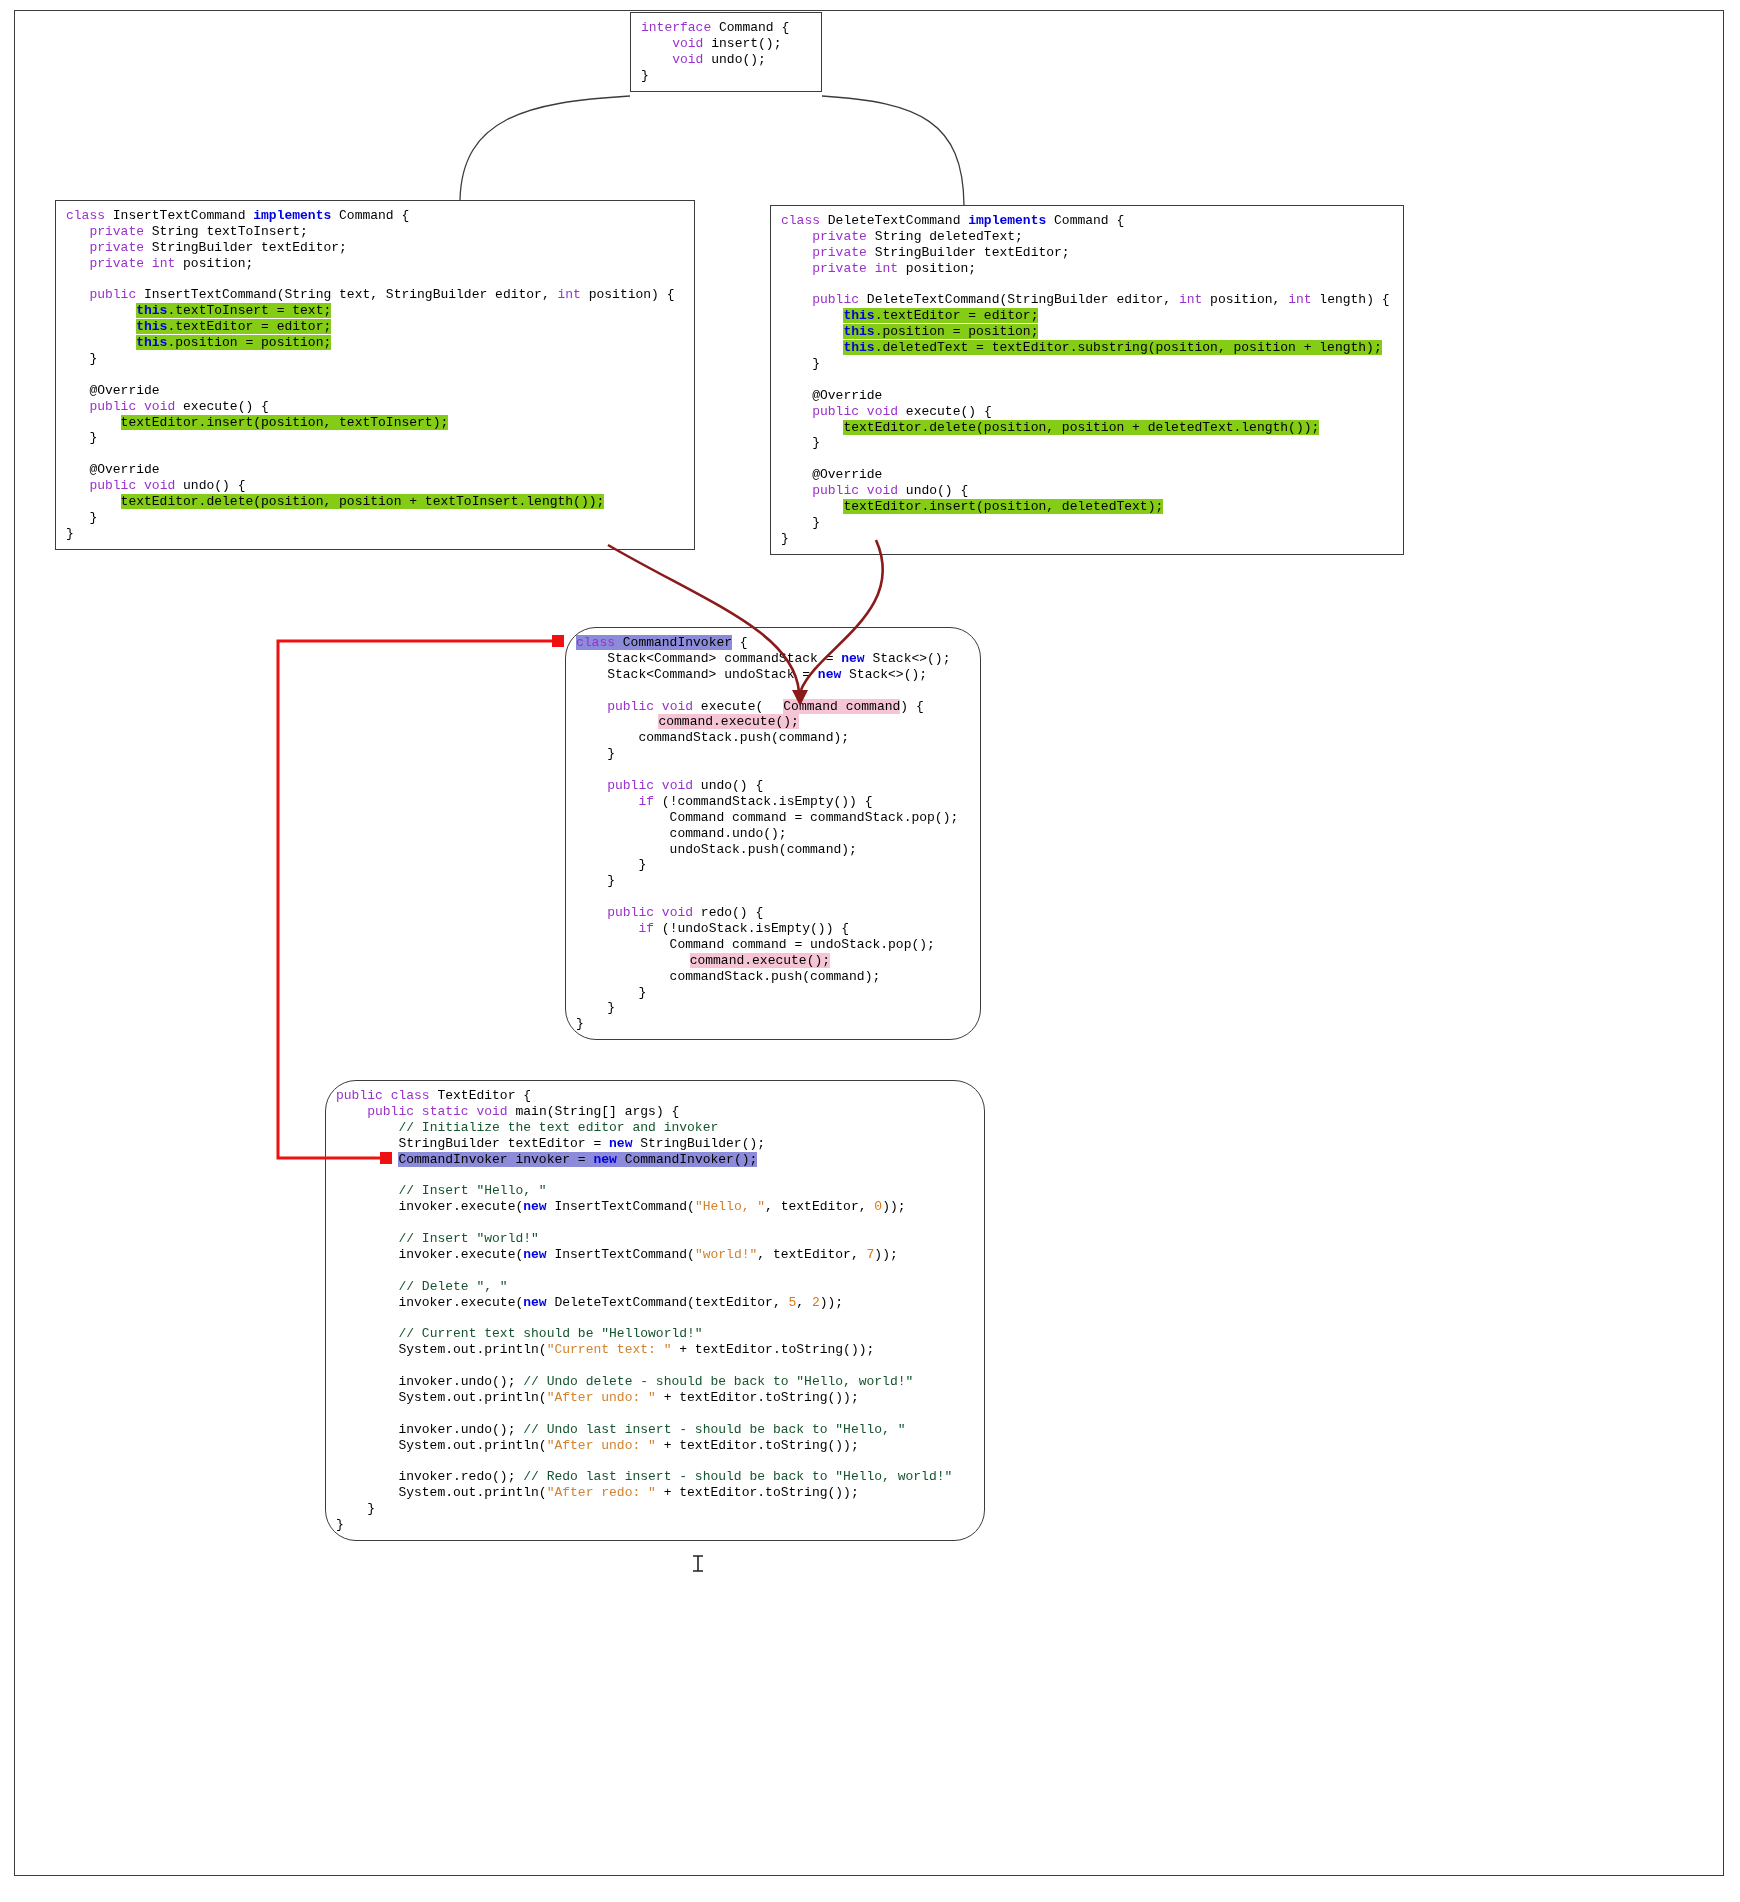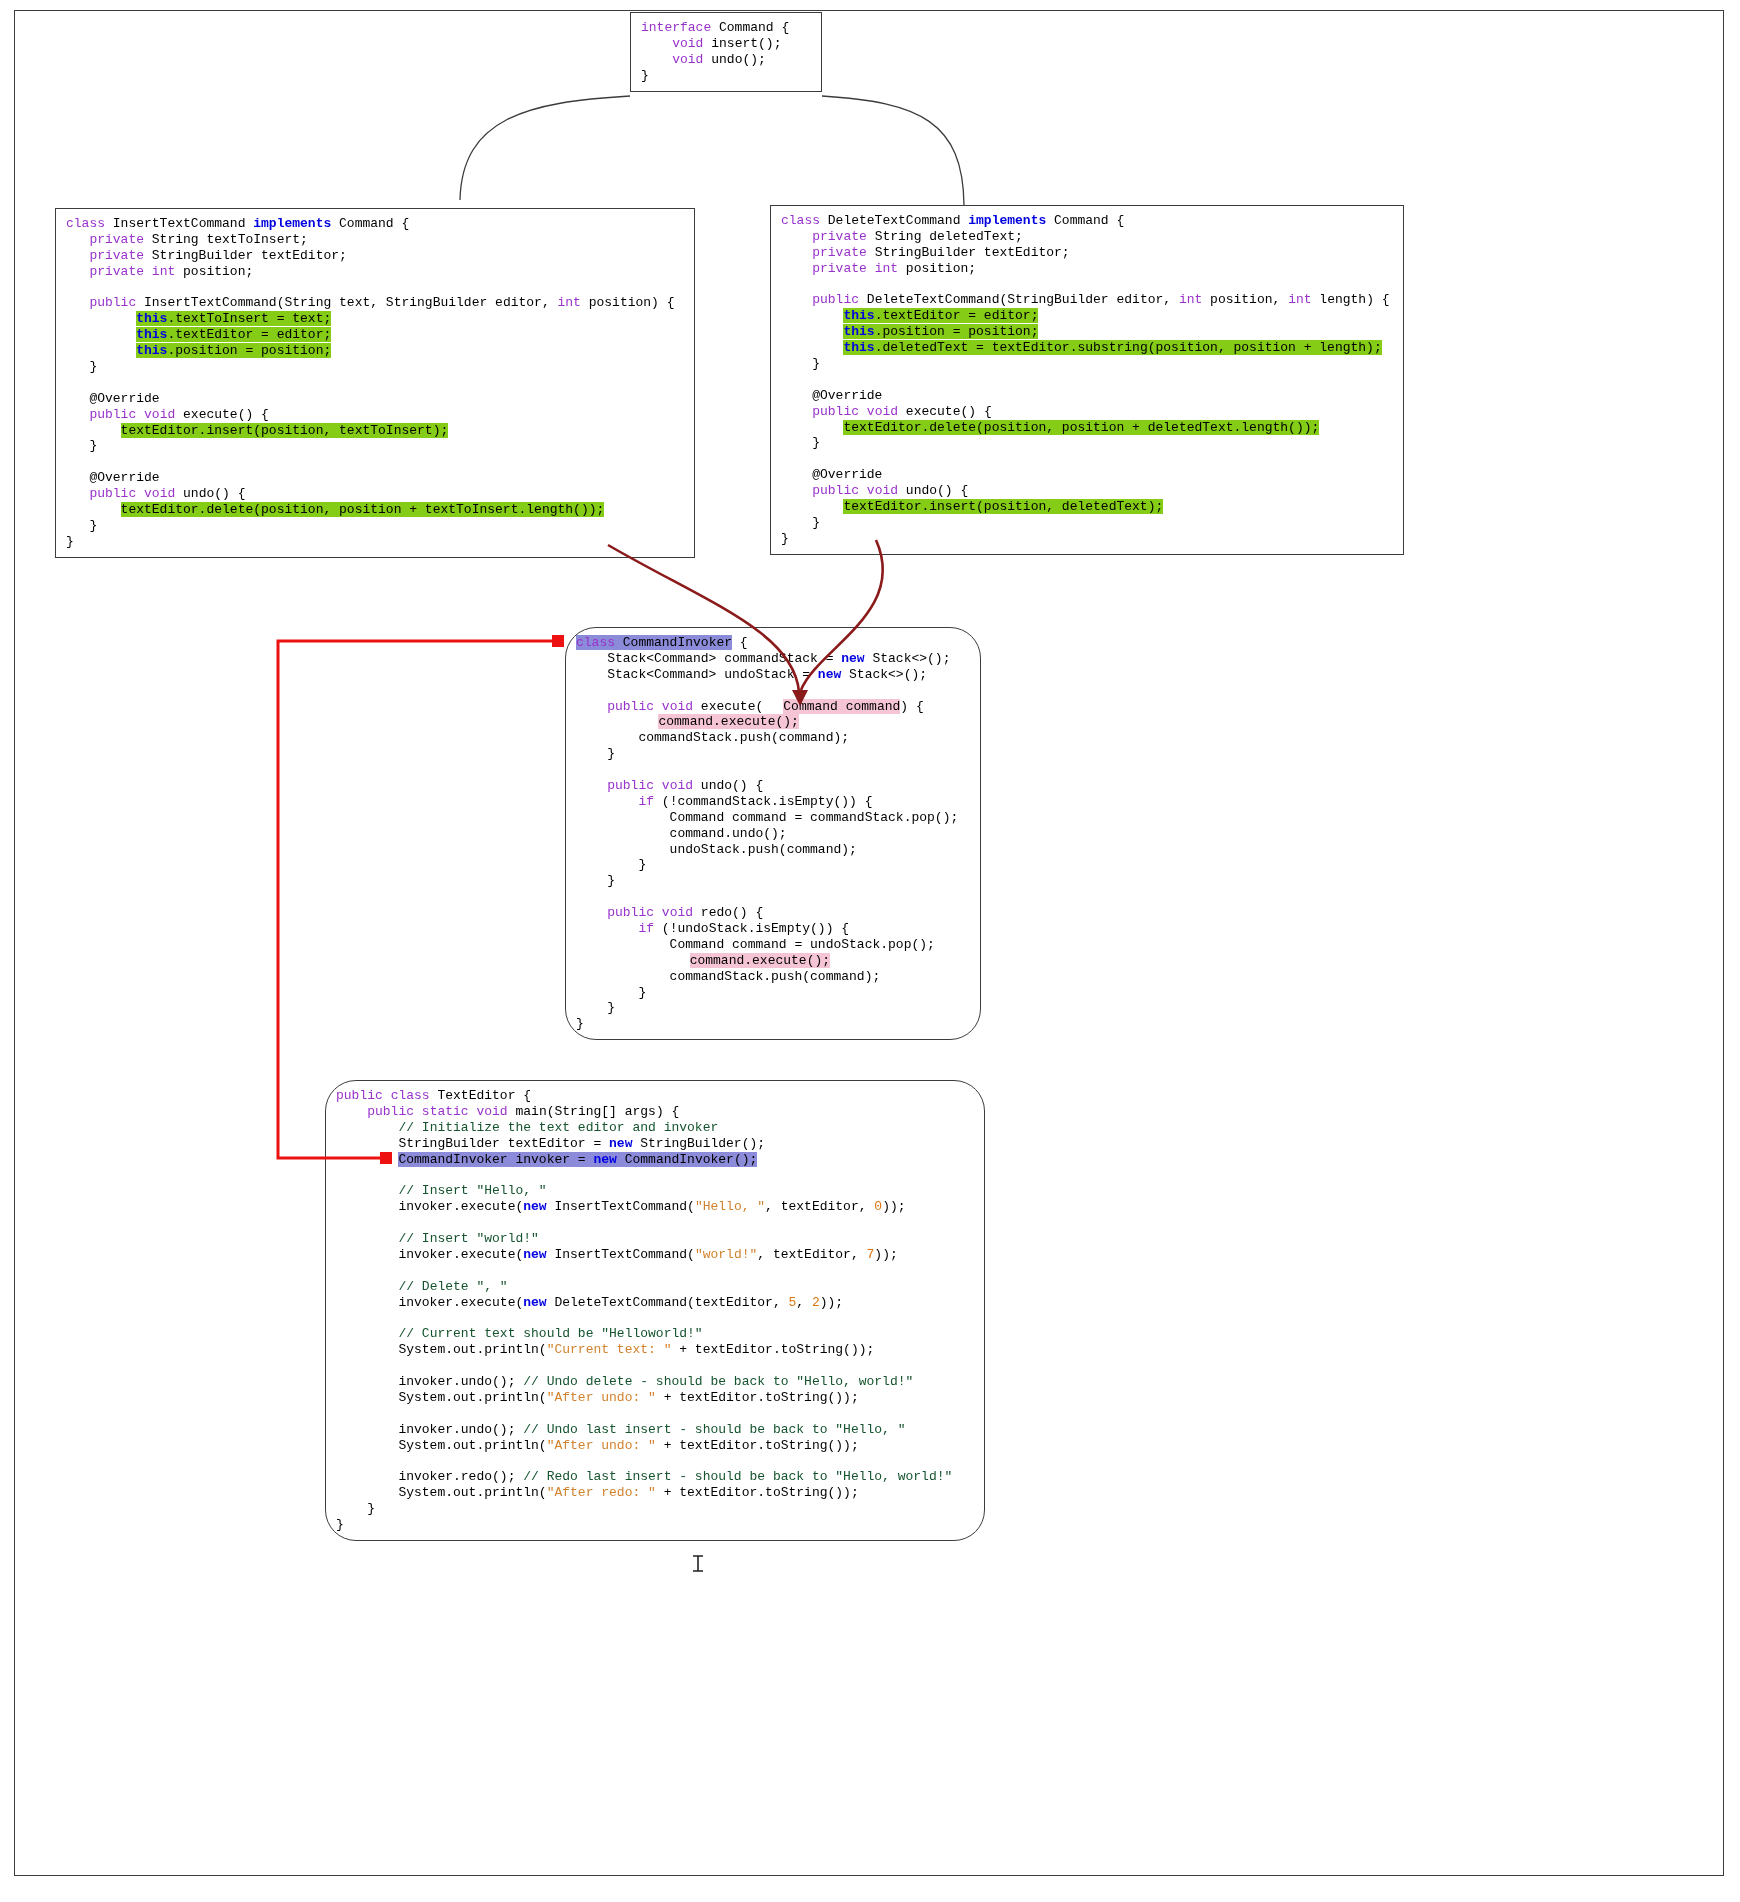--- a/index.html
+++ b/index.html
@@ -13,21 +13,21 @@
   .code-line { height:15.9px; }
   .s-k { color:#9932CC; }                     
   .s-b { color:#0000E0; font-weight:bold; }   
   .s-c { color:#14532d; }                     
   .s-s { color:#D2822D; }                     
   .s-n { color:#DD7711; }                     
   .h-B { background:#84cc16; }                
   .h-P { background:#8B8BD9; }                
   .h-K { background:#F6C5D5;margin-left:20px; }                
   #box-interface  { left:630px; top:12px;  width:192px; }
-  #box-insert     { left:55px;  top:208px; width:640px; }
+  #box-insert     { left:55px;  top:200px; width:640px; }
   #box-delete     { left:770px; top:205px; width:634px; }
   #box-invoker    { left:565px; top:627px; width:416px;border-radius:31px; }
   #box-texteditor { left:325px; top:1080px; width:660px;border-radius:31px; }
 </style>
 </head>
 <body>
 
 <div class="canvas">
 
   <div class="outer-frame"></div>

